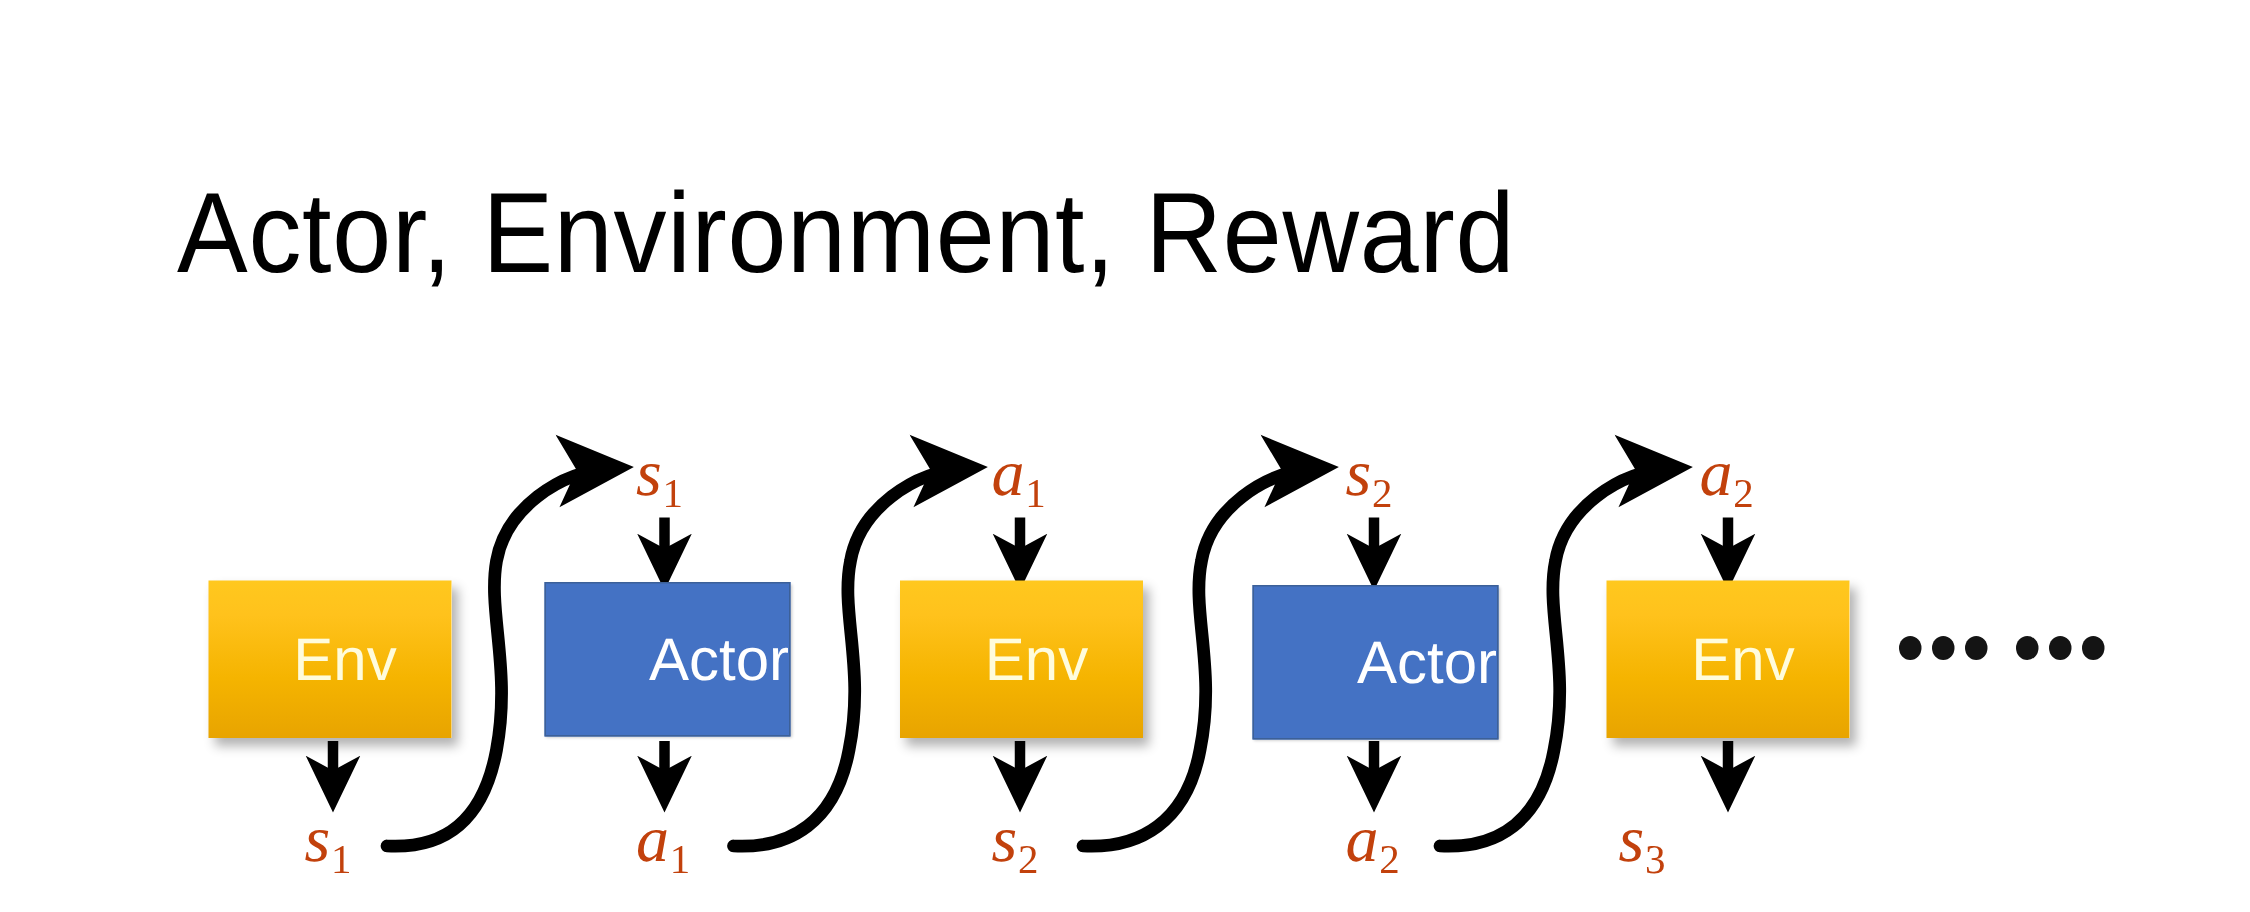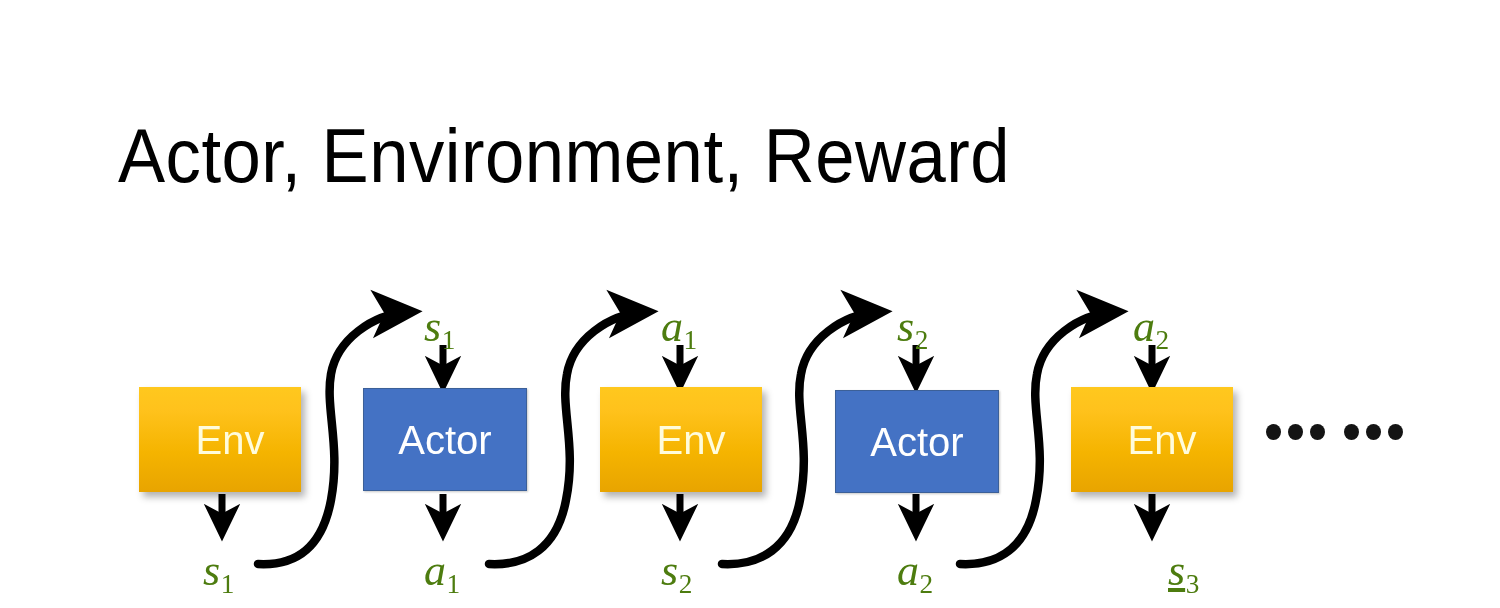--- a/index.html
+++ b/index.html
@@ -63,32 +63,32 @@
     background: linear-gradient(to bottom, #FFC81E 0%, #FFC21C 22%, #F5B400 62%, #E8A400 100%);
     color: #FFFCDC;
     box-shadow: 4px 5px 7px rgba(0,0,0,0.30);
     padding-left: 20px;
   }
   .node-actor {
     background: #4472C4;
     color: #FFFFFF;
     border: 1.5px solid #3C6098;
     box-shadow: 1px 1px 2px rgba(0,0,0,0.22);
+    justify-content: flex-end;
   }
 
   
   .mathlabel {
     position: absolute;
     font-family: "Liberation Serif", "DejaVu Serif", serif;
     font-style: italic;
     font-size: 44px;
-    color: #4d7c0f;
+    color: #c2410c;
     white-space: nowrap;
     line-height: 1;
-    margin-top: 11px;
   }
   .mathlabel sub {
     font-size: 0.62em;
     font-style: normal;
     vertical-align: -0.30em;
     margin-left: 0.5px;
   }
 
   
   #ellipsis {
@@ -196,21 +196,21 @@
   </div>
   <div class="mathlabel" style="left:424px; top:538px;">
     <span>a</span><sub>1</sub>
   </div>
   <div class="mathlabel" style="left:661px; top:538px;">
     <span>s</span><sub>2</sub>
   </div>
   <div class="mathlabel" style="left:897px; top:538px;">
     <span>a</span><sub>2</sub>
   </div>
-  <div class="mathlabel" style="left:1168px; top:538px;text-decoration:underline;">
+  <div class="mathlabel" style="left:1079px; top:538px;">
     <span>s</span><sub>3</sub>
   </div>
 
   <div id="ellipsis">
     <span class="dot"></span>
     <span class="dot"></span>
     <span class="dot"></span>
     <span class="gap"></span>
     <span class="dot"></span>
     <span class="dot"></span>

